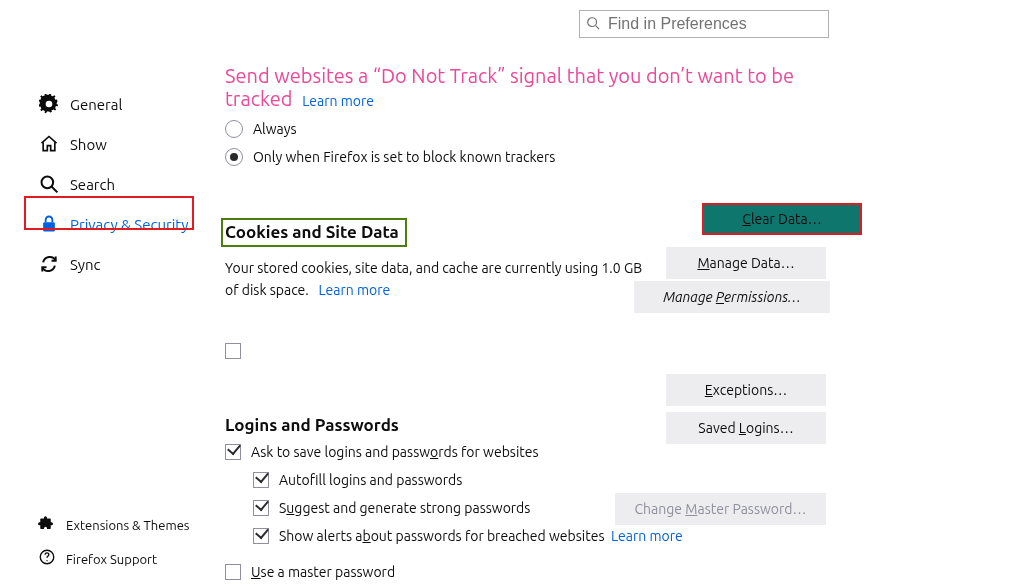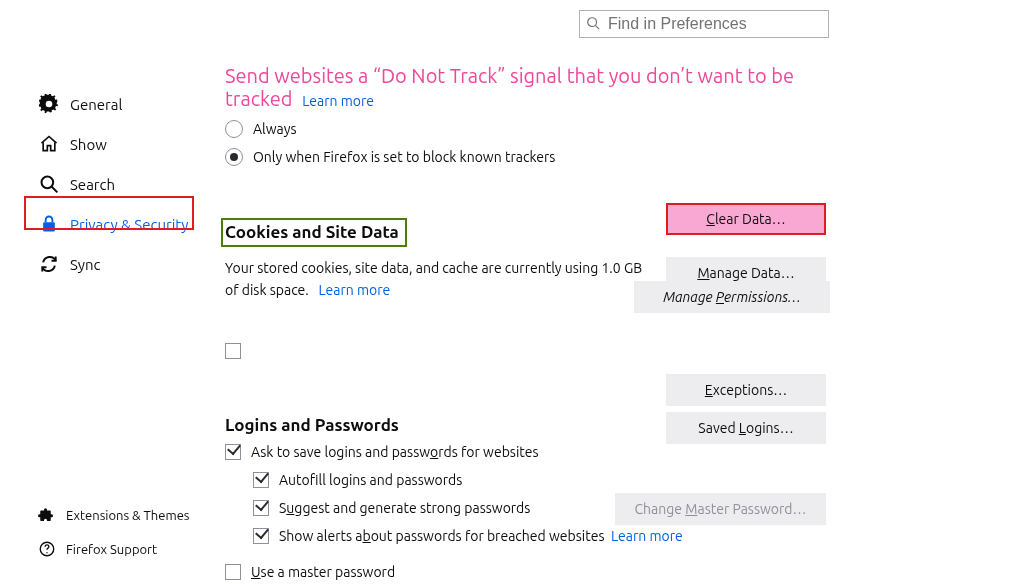--- a/index.html
+++ b/index.html
@@ -61,21 +61,21 @@
     pointer-events: none;
   }
 
   
   .bottom-sidebar {
     position: absolute;
     left: 30px; bottom: 18px;
     width: 200px;
   }
   .bottom-sidebar .item {
-    display: flex; align-items: center;
+    display: flex; align-items: flex-end;
     height: 34px; padding: 0 8px;
     color: #0c0c0d; font-size: 13px;
   }
   .bottom-sidebar .item .iconwrap {
     width: 18px; display:flex; align-items:center; justify-content:center;
     margin-right: 10px;
   }
 
   
   .content {
@@ -137,24 +137,25 @@
     border: none;
     font-size: 14px;
     color: #0c0c0d;
     text-align: center;
     display: flex; align-items: center; justify-content: center;
     cursor: default;
   }
   .btn.disabled { color: #8f8f9d; }
   .btn.clear {
     border: 2px solid #e11b22;
-    background: #f9a8d4;
+    background: #0f766e;
+    margin-left: 36px;
   }
   .btn.clear { left: 666px; top: 203px; }
-  .btn.manage-data   { left: 666px; top: 257px; width: 160px; }
+  .btn.manage-data   { left: 666px; top: 247px; width: 160px; }
   .btn.manage-perm   { left: 634px; top: 281px; width: 196px; font-style: italic; }
   .btn.exceptions    { left: 666px; top: 374px; width: 160px; }
   .btn.saved-logins  { left: 666px; top: 412px; width: 160px; }
   .btn.change-master { left: 615px; top: 493px; width: 211px; }
 
   .section-logins { margin-top: 56px; }
 
 </style>
 </head>
 <body>

